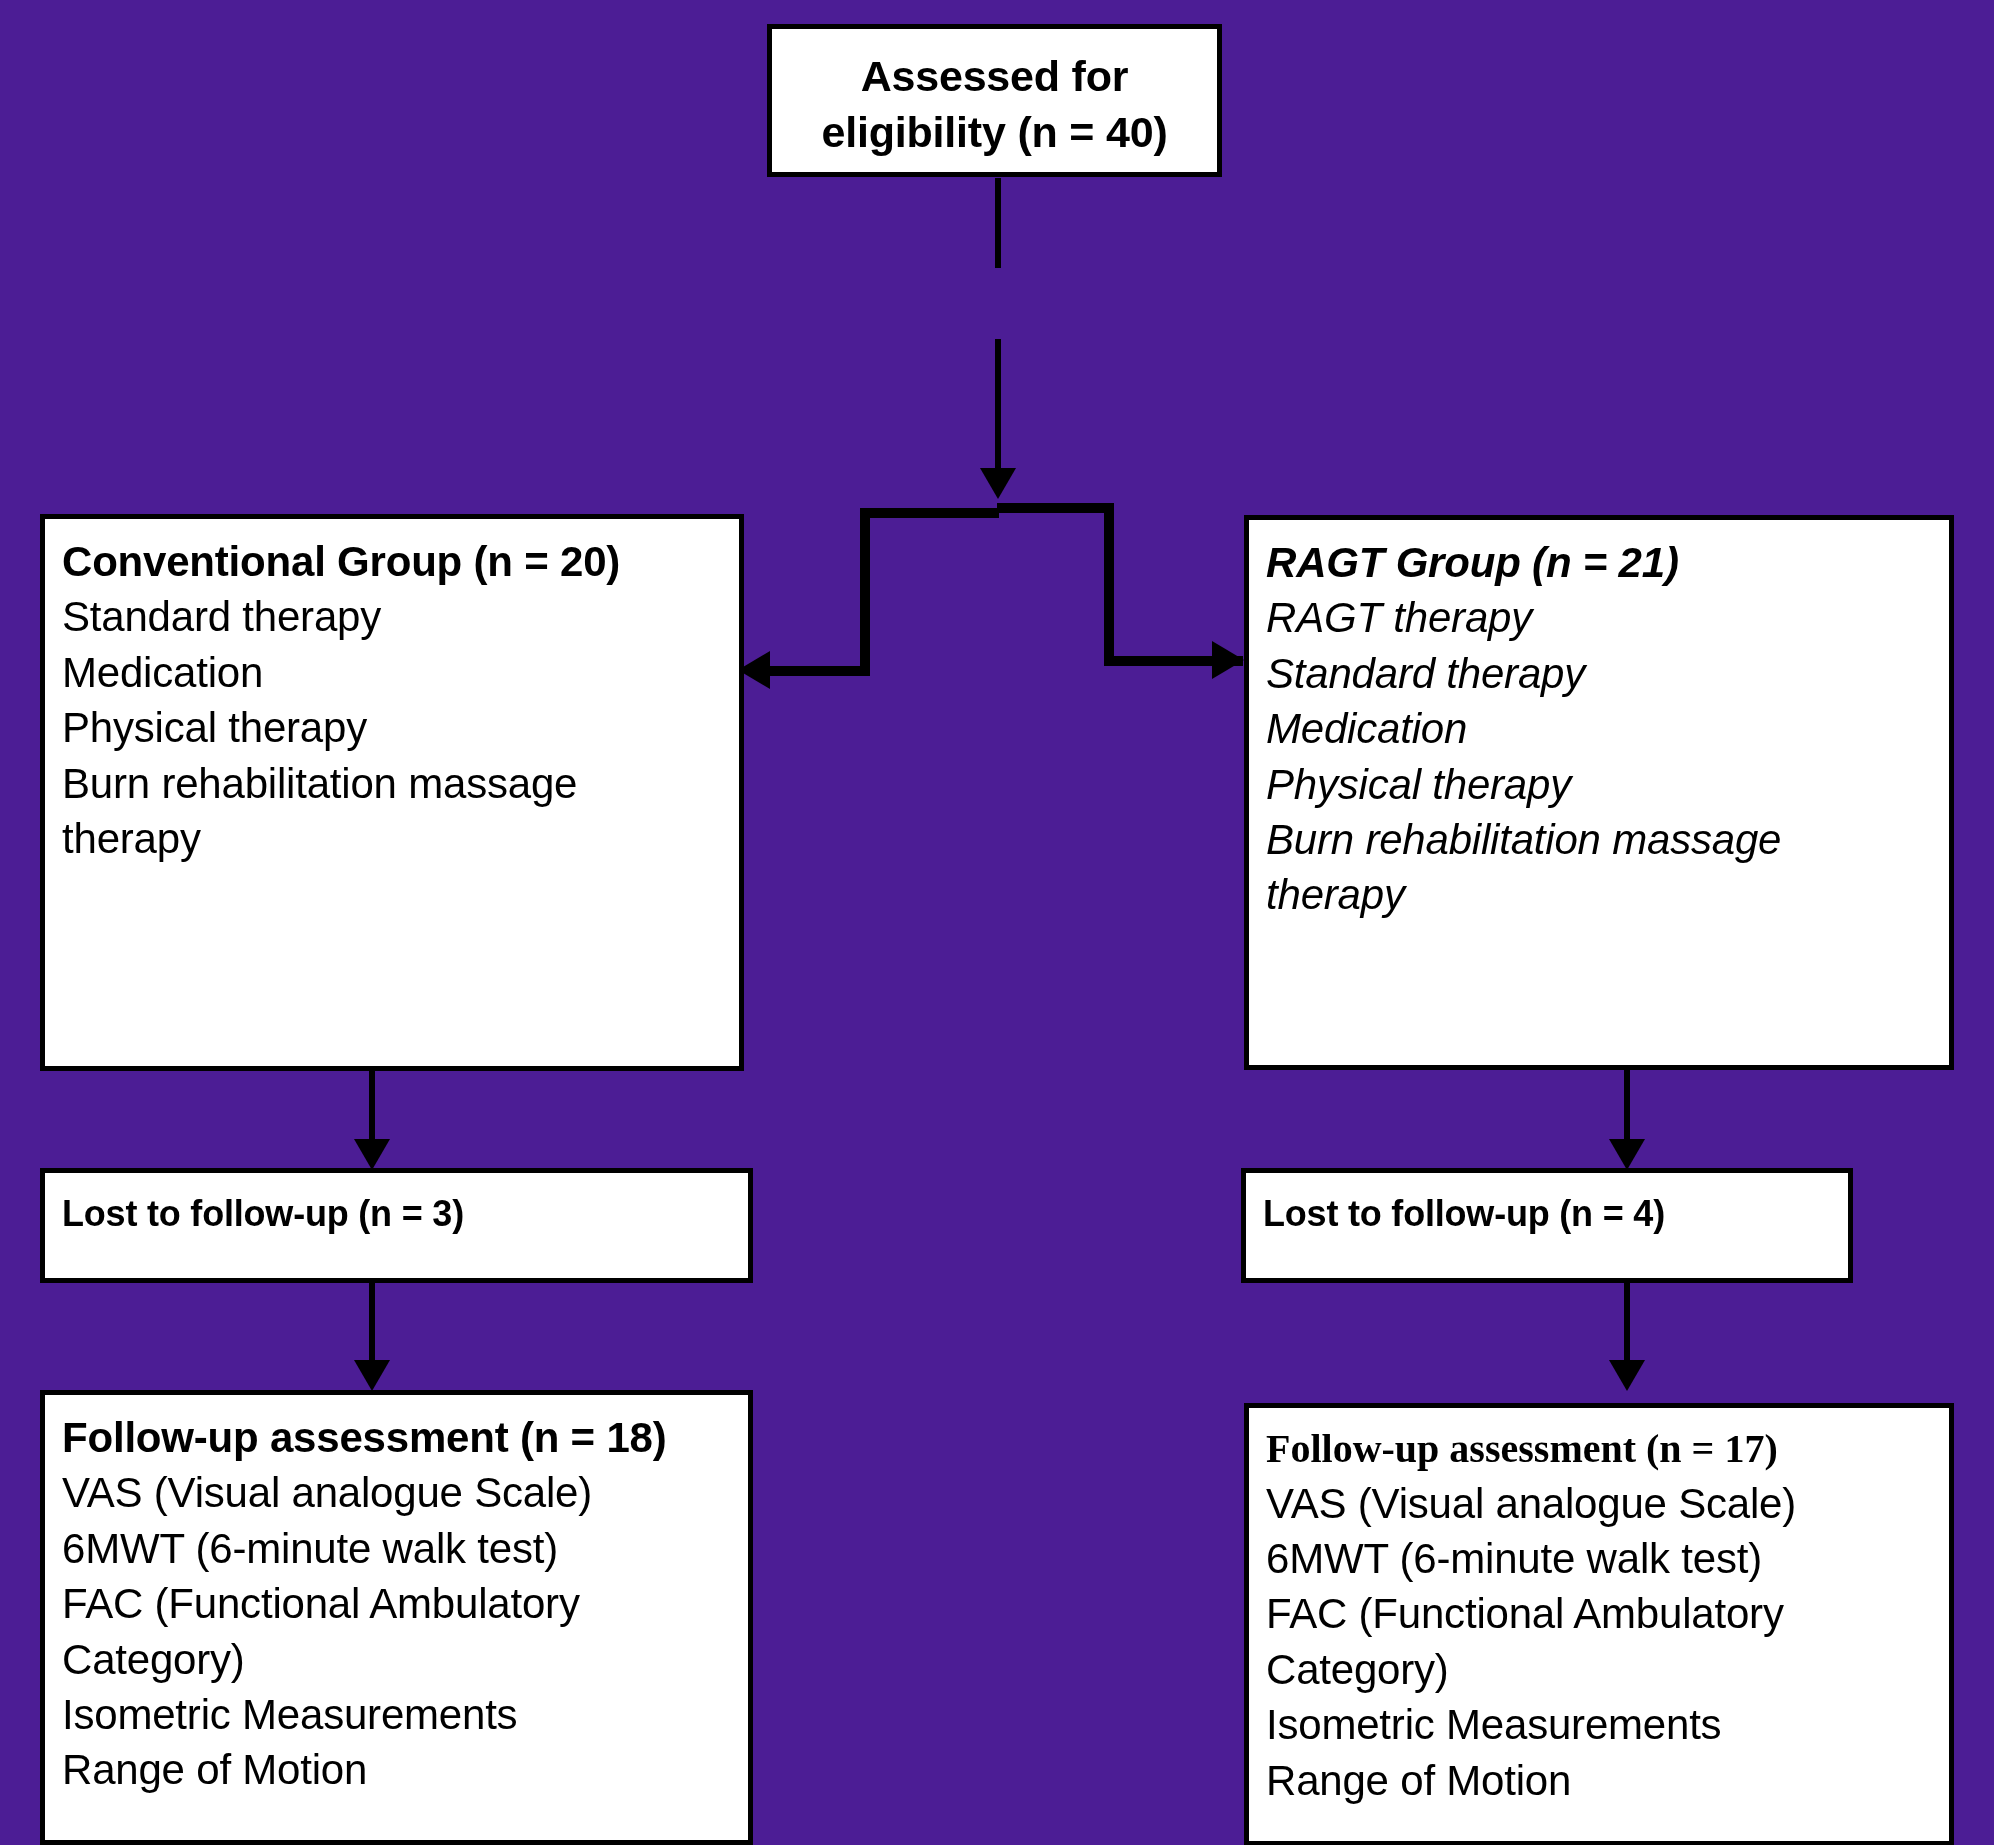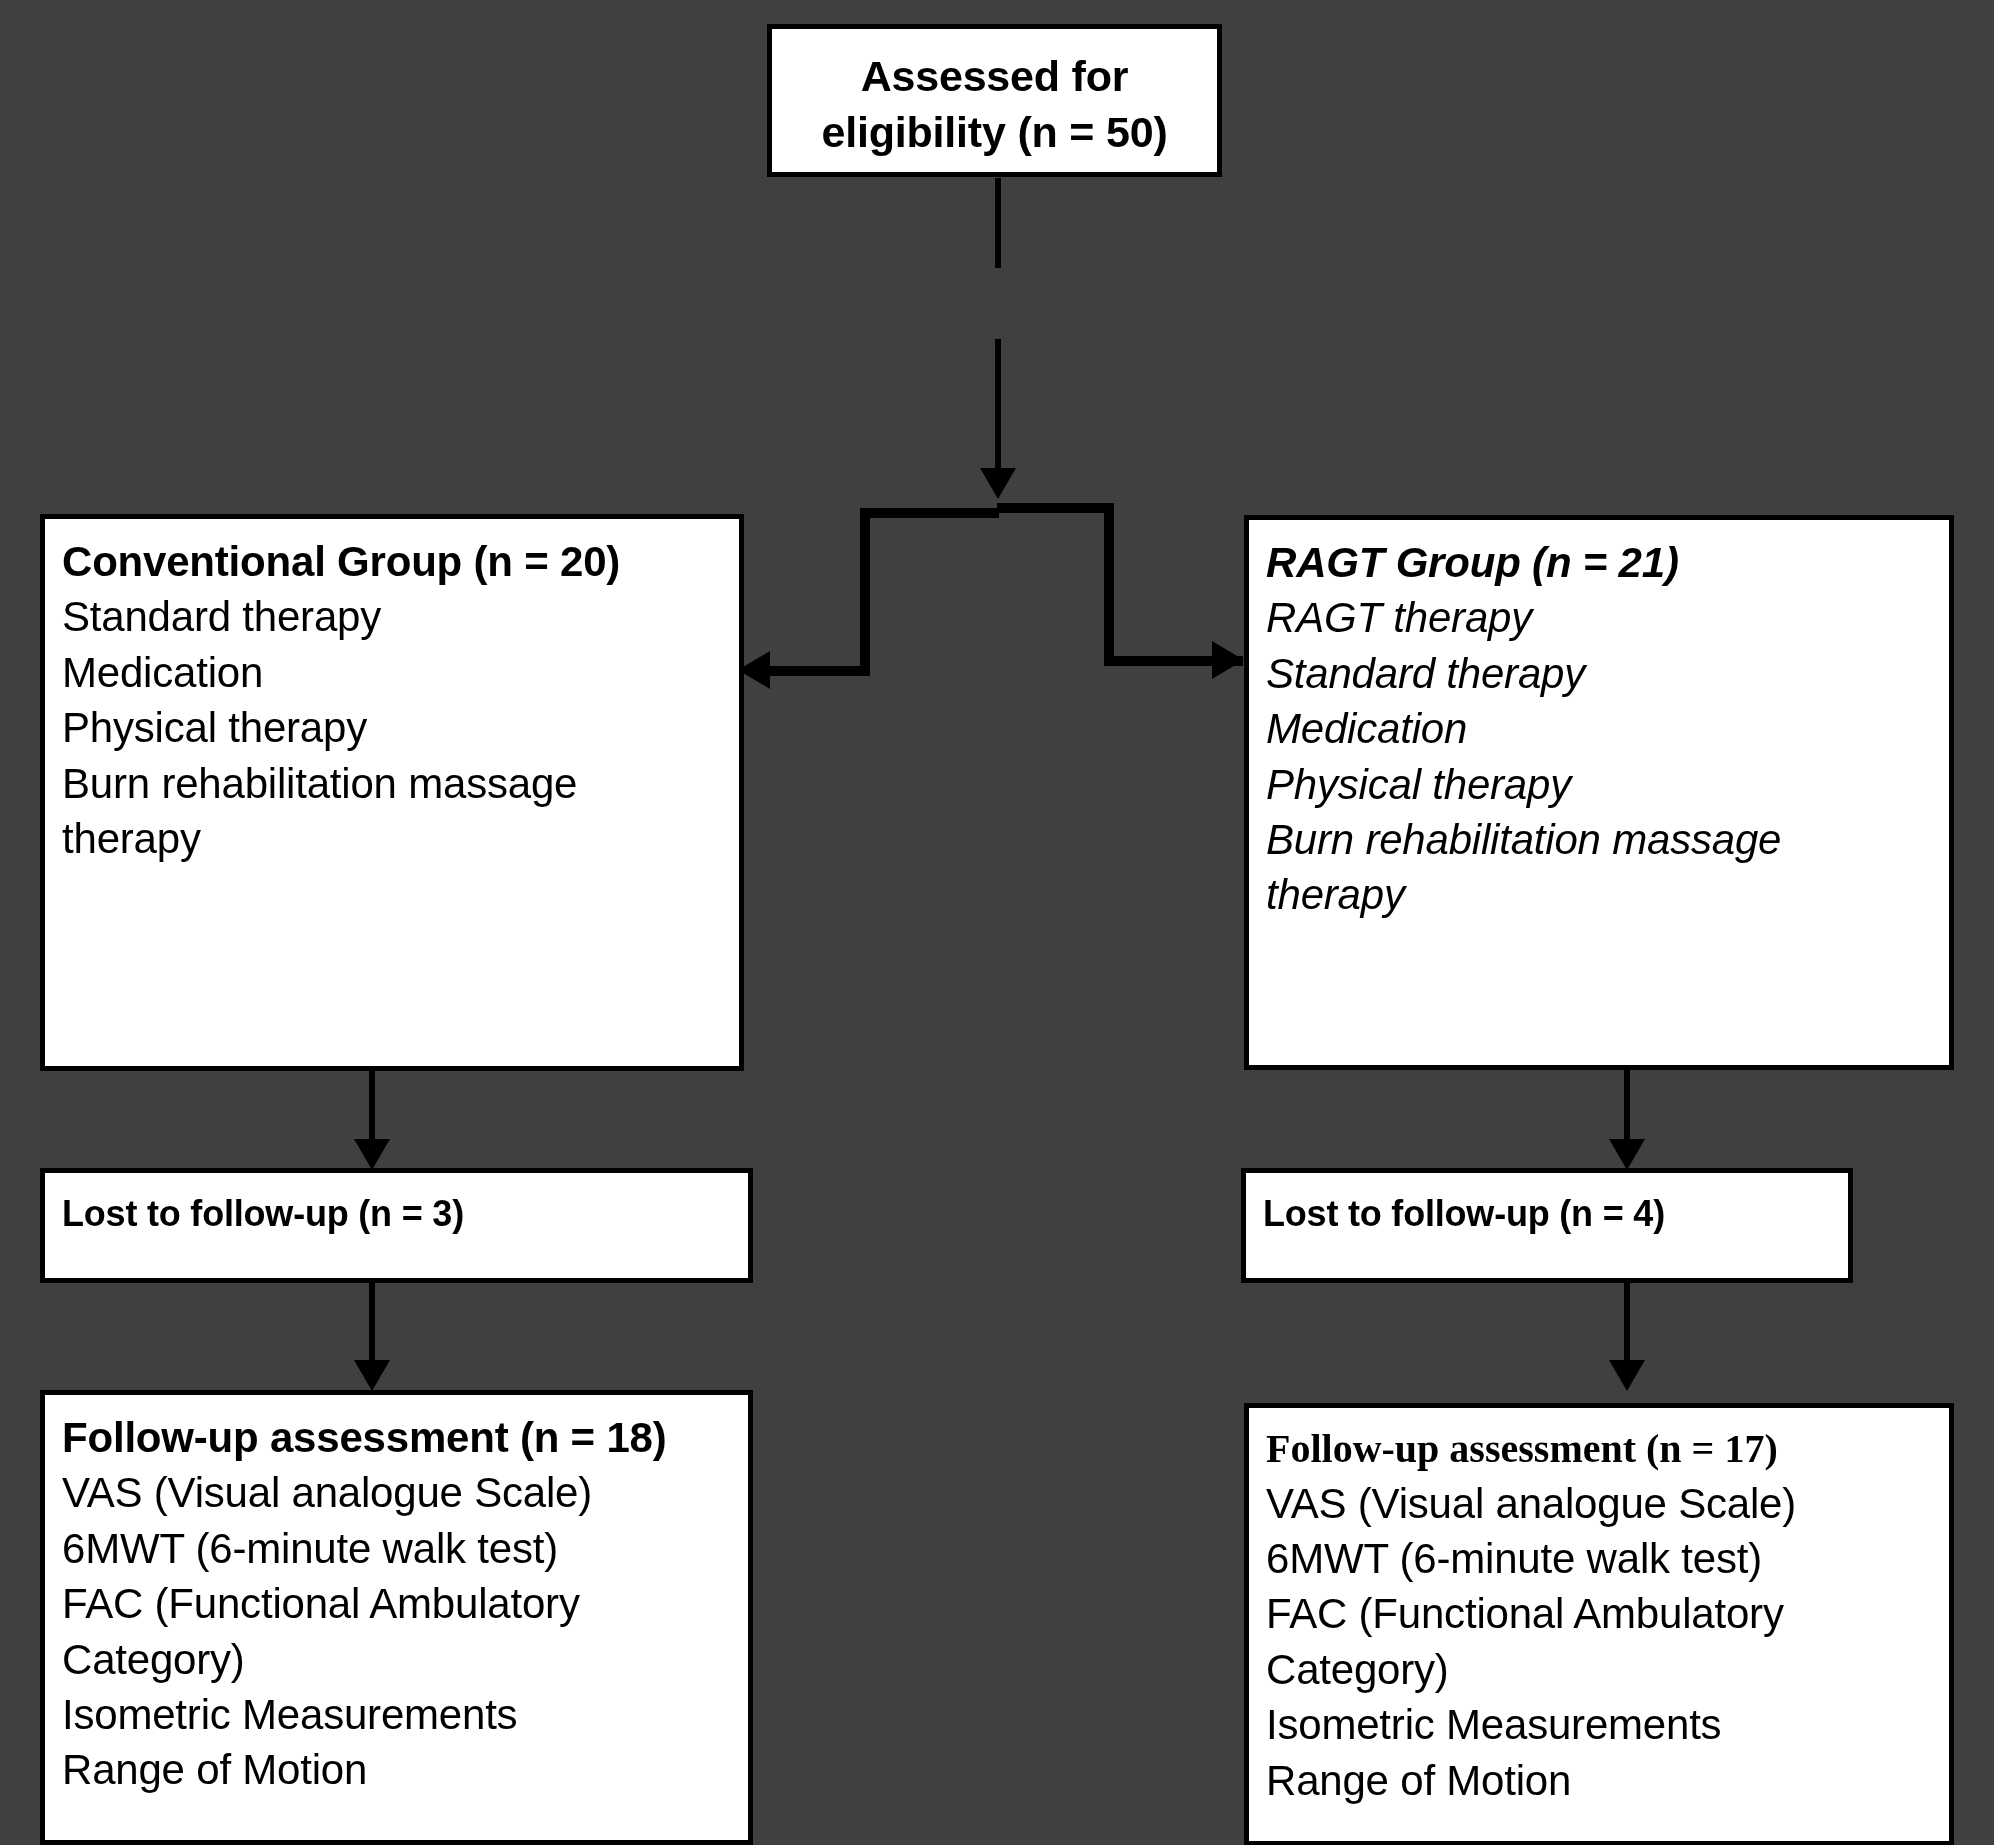--- a/index.html
+++ b/index.html
@@ -11,21 +11,21 @@
   body {
     font-family: "Liberation Sans", sans-serif;
     color: #000000;
   }
 
   
   #diagram {
     position: relative;
     width: 1995px;
     height: 1846px;
-    background: #404040;
+    background: #4c1d95;
     overflow: hidden;
   }
 
   
   .box {
     position: absolute;
     box-sizing: border-box;
     background: #ffffff;
     border: 5.1px solid #000000;
   }
@@ -115,21 +115,21 @@
   }
 </style>
 </head>
 <body>
 
 <div id="diagram">
 
   <div class="box" id="box-eligibility" style="left:767px; top:24.4px; width:455px; height:153px;">
     <div class="box-inner">
       <div class="line hdr center">Assessed for</div>
-      <div class="line hdr center">eligibility (n = 50)</div>
+      <div class="line hdr center">eligibility (n = 40)</div>
     </div>
   </div>
 
   <div class="conn vline" id="conn-elig-rand" style="left:995px; top:178px; height:90px;"></div>
 
 
   <div class="conn vline" id="conn-rand-split" style="left:995px; top:339px; height:136px;"></div>
   <div class="arrow-down" style="left:980px; top:468px;"></div>
 
   <div class="conn hline" id="split-bar-left" style="left:860px; top:508px; width:139px;"></div>

